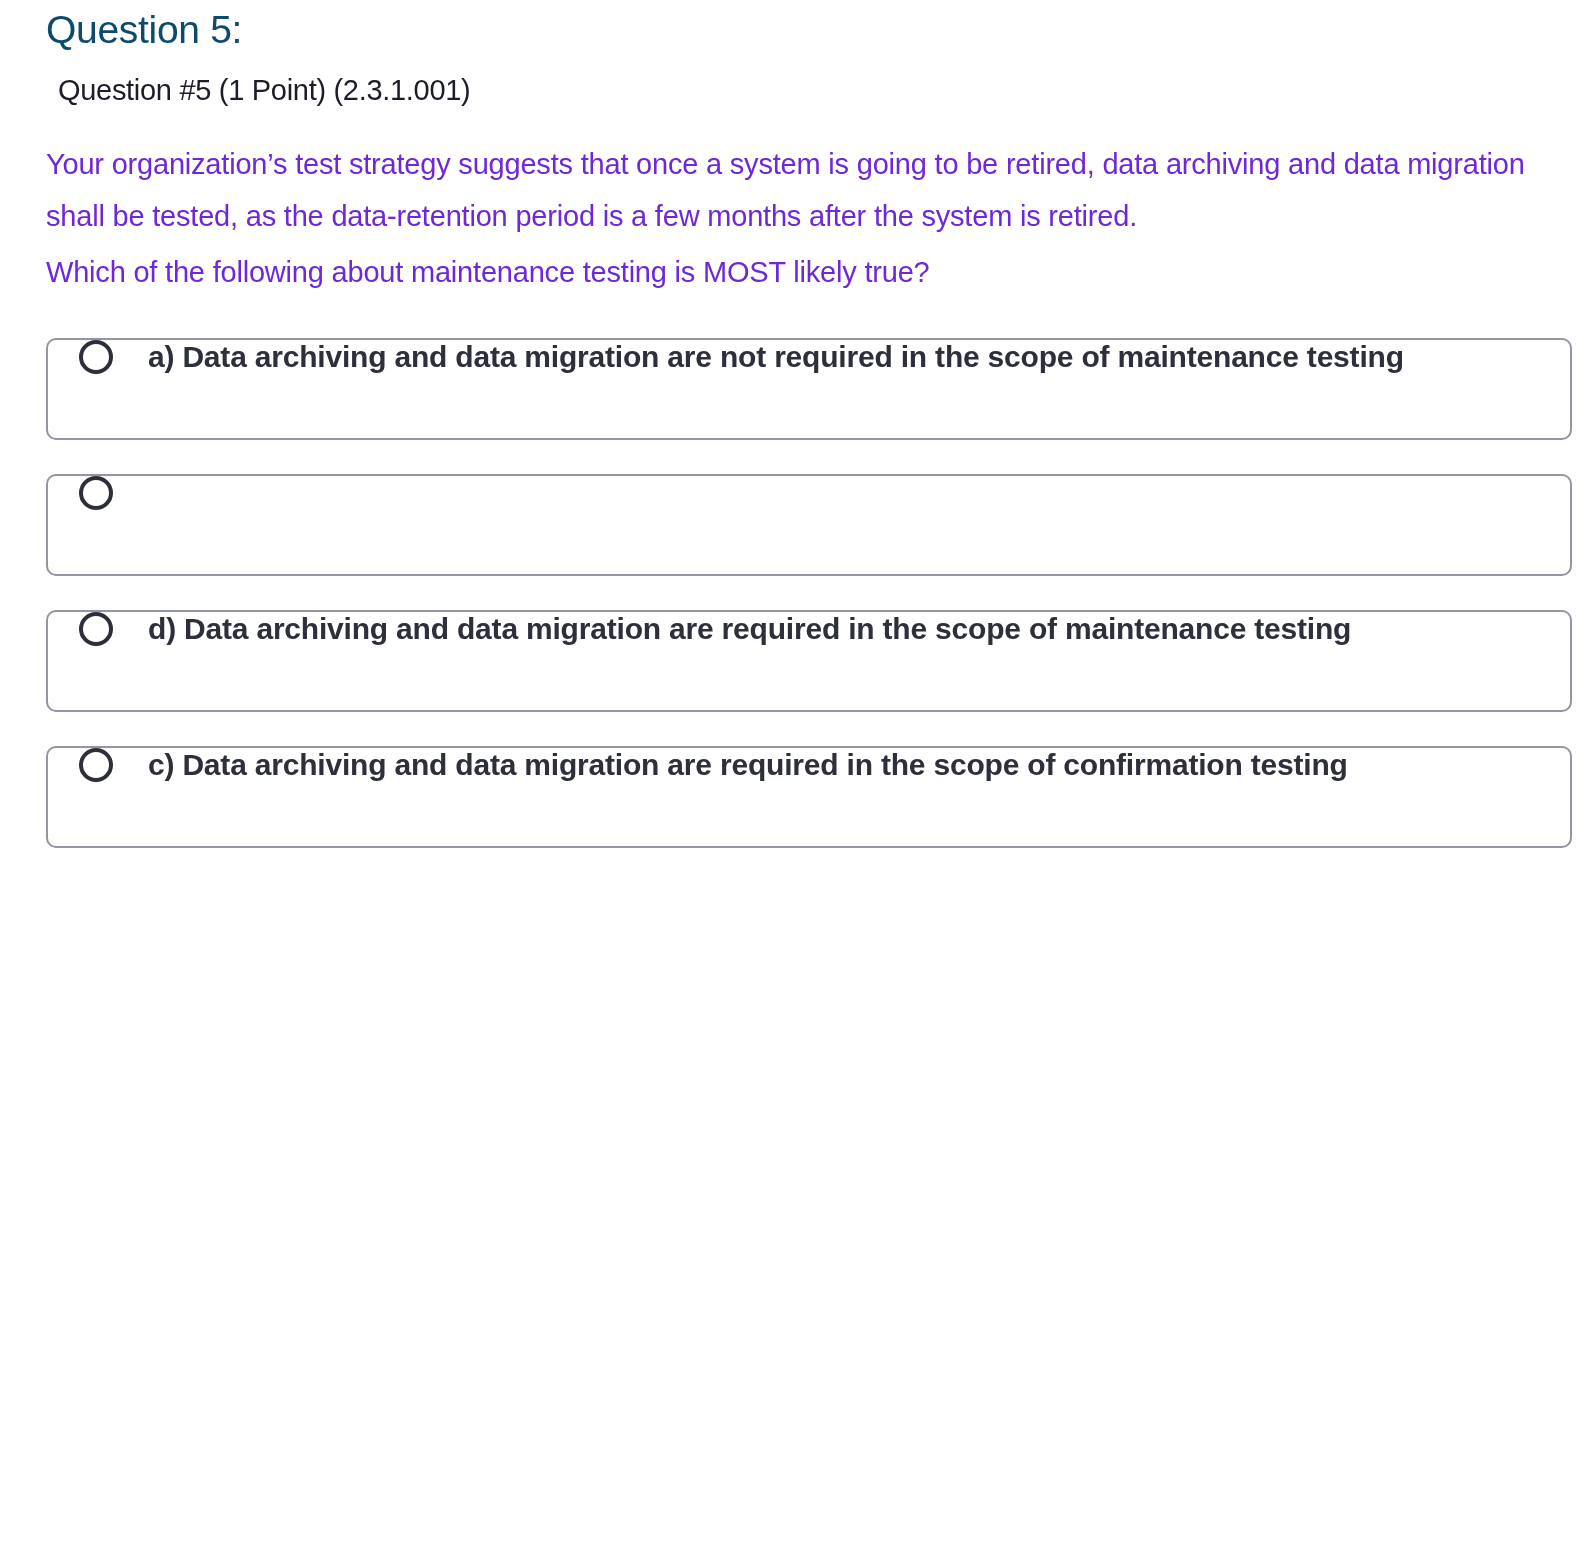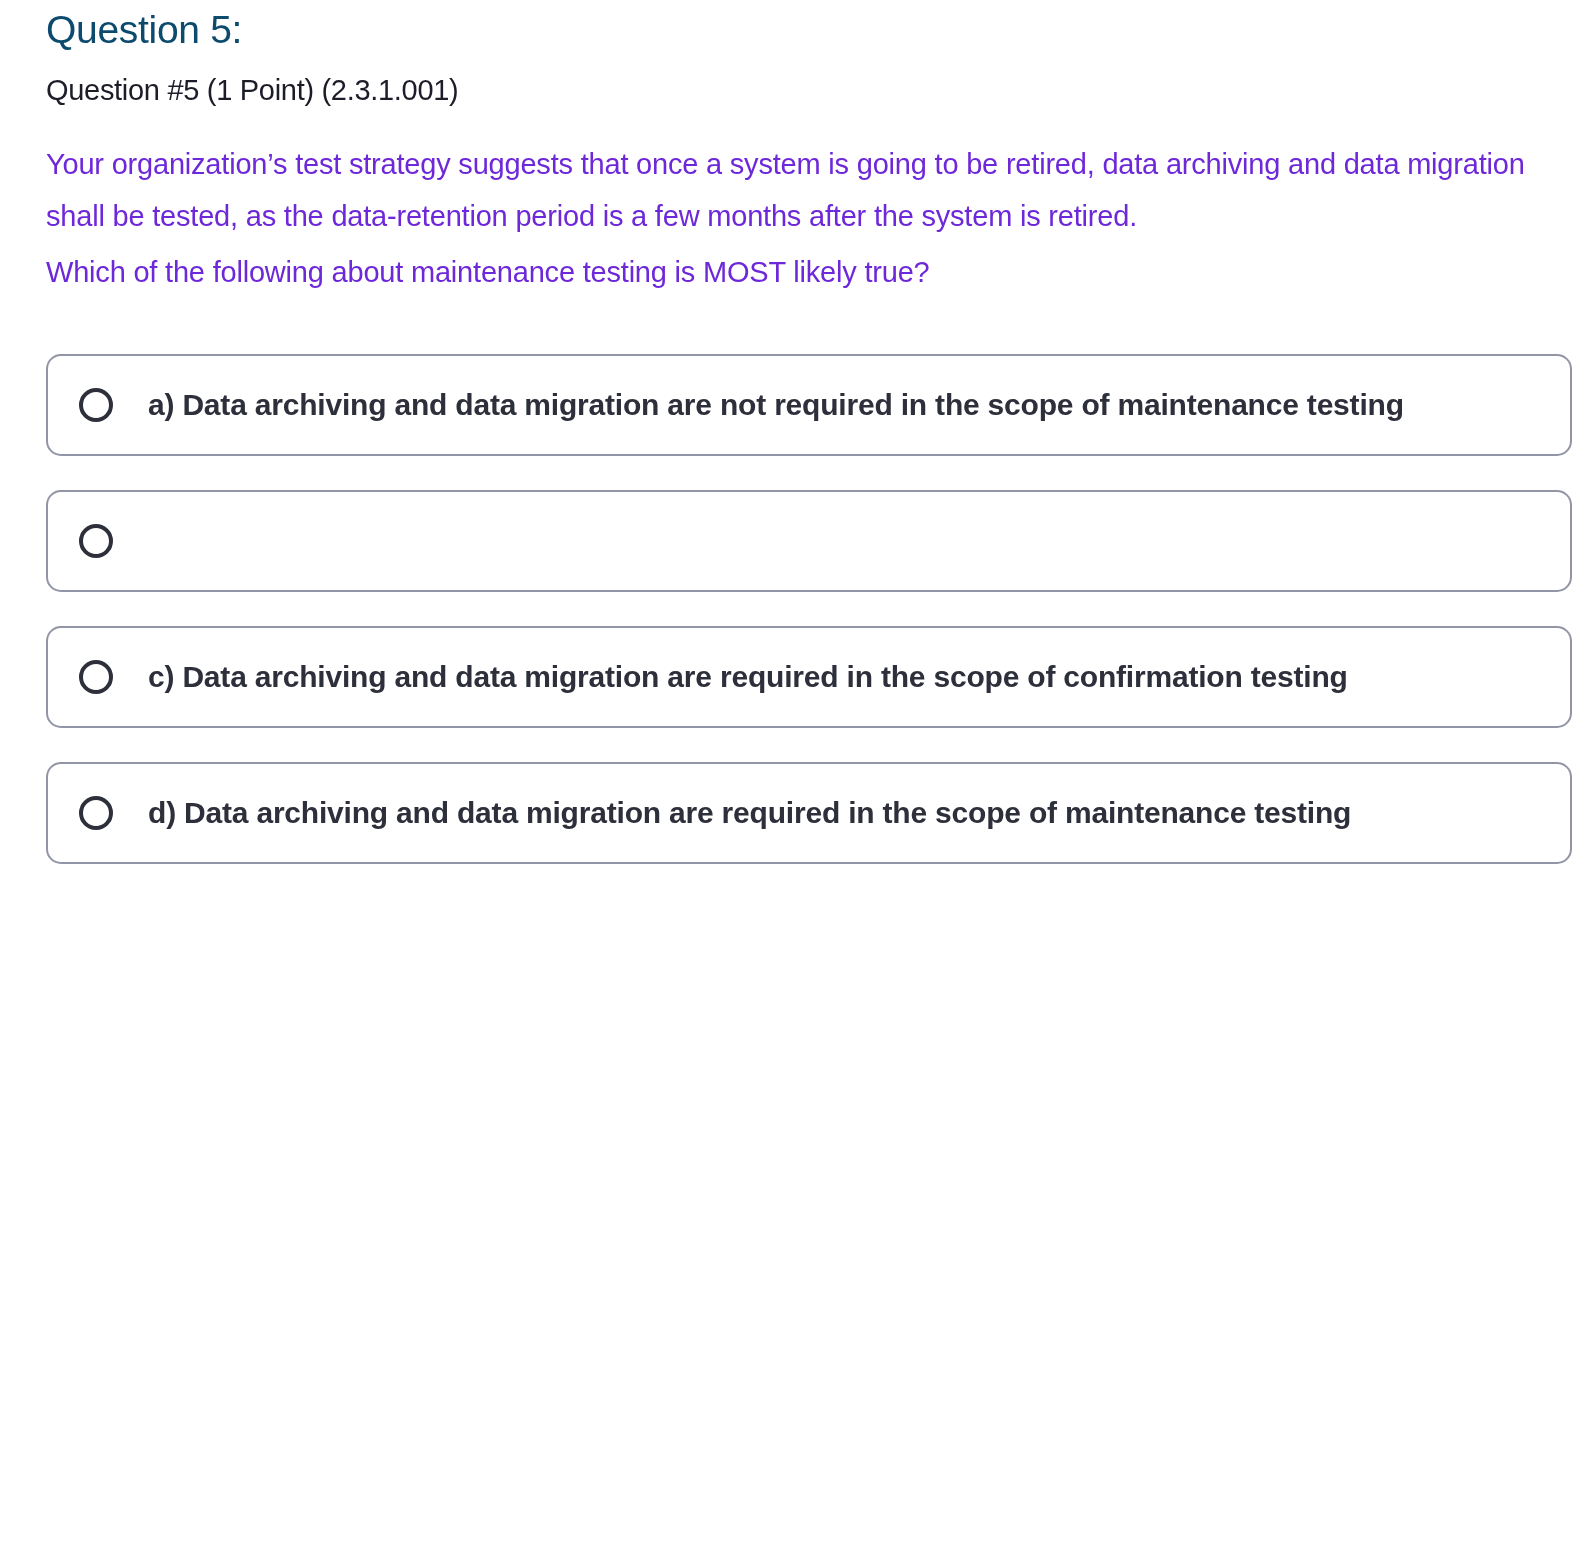--- a/index.html
+++ b/index.html
@@ -1,25 +1,25 @@
 <!DOCTYPE html>
 <html><head>
 <meta charset="utf-8">
 <style>
   html, body { margin:0; padding:0; background:#ffffff; }
   body { width:1590px; height:1560px; position:relative; overflow:hidden;
          font-family:"Liberation Sans", "DejaVu Sans", sans-serif; color:#2d2f3b; }
   .wrap { position:absolute; left:46px; top:0; width:1526px; }
   .q-head { position:absolute; top:8px; left:0; font-size:39px; color:#0c4a6e; letter-spacing:-0.3px; }
-  .q-title { position:absolute; top:74px; left:0; font-size:29px; color:#1c1d29; letter-spacing:-0.3px; }
+  .q-title { position:absolute; top:74px; left:12px; font-size:29px; color:#1c1d29; letter-spacing:-0.3px; }
   .q-body { position:absolute; top:138px; left:0; width:1526px; font-size:29px; line-height:52px; color:#6d28d9; letter-spacing:-0.2px; }
   .q-prompt { position:absolute; top:256px; left:0; font-size:29px; color:#6d28d9; letter-spacing:-0.2px; }
   .options { position:absolute; top:338px; left:0; width:1526px; }
-  .option { box-sizing:border-box; width:1526px; height:102px; border:2px solid #9295a6; border-radius:15px;
-            display:flex; align-items:center; margin-bottom:34px; cursor:pointer; background:#fff;margin-top:16px; }
+  .option { box-sizing:border-box; width:1526px; height:102px; border:2px solid #9295a6; border-radius:10px;
+            display:flex; margin-bottom:34px; cursor:pointer; background:#fff; }
   .radio { width:34px; height:34px; border:4px solid #2d2f3b; border-radius:50%; box-sizing:border-box;
            margin-left:31px; margin-right:35px; flex:0 0 auto; }
   .opt-label { font-size:30px; font-weight:bold; color:#2d2f3b; letter-spacing:-0.2px; }
 </style>
 </head>
 <body>
 
 <div class="wrap">
   <div class="q-head">Question 5:</div>
   <div class="q-title">Question #5 (1 Point) (2.3.1.001)</div>
@@ -29,20 +29,20 @@
   <div class="options">
     <div class="option">
       <span class="radio"></span>
       <span class="opt-label">a) Data archiving and data migration are not required in the scope of maintenance testing</span>
     </div>
     <div class="option">
       <span class="radio"></span>
     </div>
     <div class="option">
       <span class="radio"></span>
-      <span class="opt-label">c) Data archiving and data migration are required in the scope of confirmation testing</span>
+      <span class="opt-label">d) Data archiving and data migration are required in the scope of maintenance testing</span>
     </div>
     <div class="option">
       <span class="radio"></span>
-      <span class="opt-label">d) Data archiving and data migration are required in the scope of maintenance testing</span>
+      <span class="opt-label">c) Data archiving and data migration are required in the scope of confirmation testing</span>
     </div>
   </div>
 </div>
 
 </body></html>

